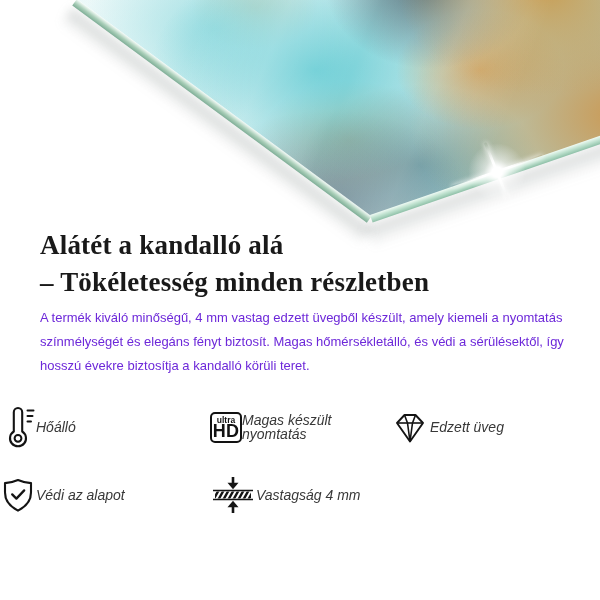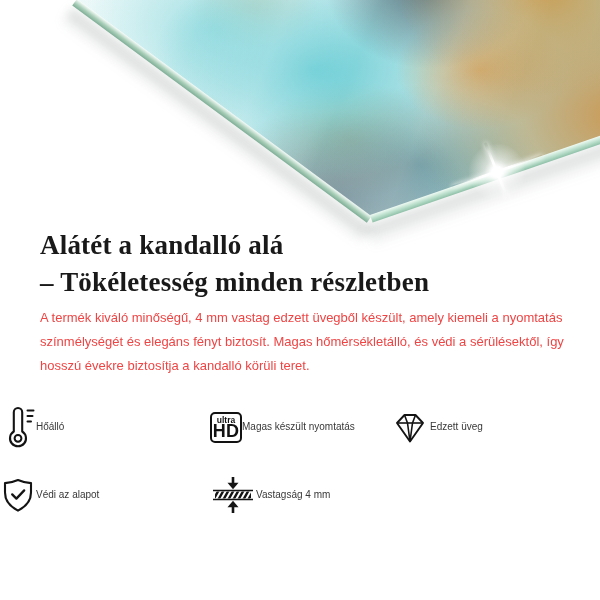--- a/index.html
+++ b/index.html
@@ -63,31 +63,31 @@
   }
 
   
   .title{
     position:absolute;left:40px;top:227px;margin:0;
     font-family:"Liberation Serif","DejaVu Serif",serif;font-weight:700;
     font-size:27px;line-height:37px;color:#191919;letter-spacing:.2px;
   }
   .desc{
     position:absolute;left:40px;top:306px;width:528px;margin:0;
-    font-size:13px;line-height:24px;color:#ef4444;
+    font-size:13px;line-height:24px;color:#6d28d9;
   }
 
   
   .features{
     position:absolute;left:0;top:404px;width:600px;
     display:grid;grid-template-columns:210px 180px 210px;row-gap:22px;
   }
   .feature{display:flex;flex-direction:row;align-items:center;}
   .icon-box{height:46px;display:flex;align-items:center;justify-content:center;}
-  .feature-label{font-size:10px;line-height:14px;color:#383838;}
+  .feature-label{font-size:14px;line-height:14px;color:#383838;font-style:italic;}
   .icon-svg{display:block;}
   .uhd-box{
     box-sizing:border-box;width:32px;height:31px;border:2.6px solid #121212;border-radius:5px;
     display:flex;flex-direction:column;align-items:center;justify-content:center;color:#121212;
   }
   .uhd-top{font-size:8.5px;line-height:9px;font-weight:700;}
   .uhd-bottom{font-size:18px;line-height:13px;font-weight:800;letter-spacing:.2px;}
 </style>
 </head>
 <body>

